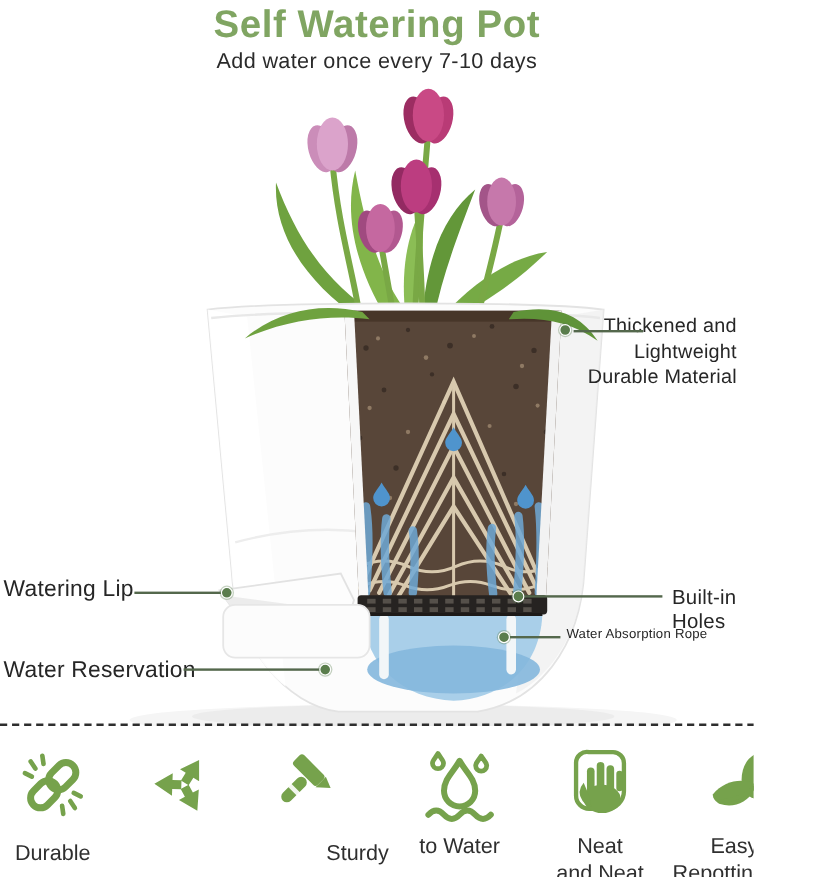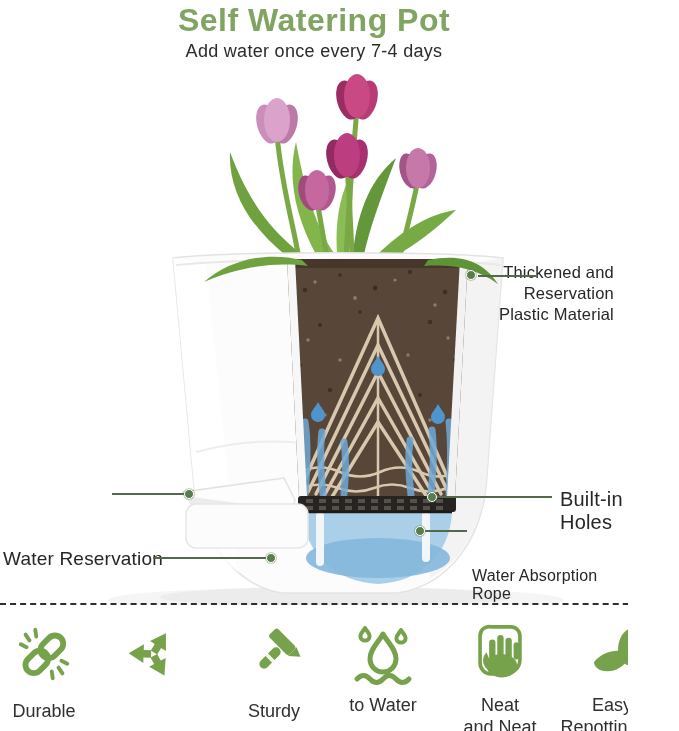--- a/index.html
+++ b/index.html
@@ -16,40 +16,40 @@
 
   .callout-label { position:absolute; color:#262626; letter-spacing:.2px; }
   .callout-line  { position:absolute; height:2px; background:#54684c; }
   .callout-dot   { position:absolute; width:10px; height:10px; border-radius:50%;
                    background:#5a7d4c; border:1.5px solid #ffffff;
                    box-shadow:0 0 0 1px rgba(90,125,76,.35); }
 
   .lbl-thickened { right:14px; top:262px; width:128px; text-align:right;
                    font-size:16.5px; line-height:21px; }
   .lbl-watering-lip { left:3px; top:481px; font-size:19px; }
-  .lbl-built-in-holes { left:560px; top:488px; font-size:20px; }
-  .lbl-absorption-rope { left:472px; top:523px; font-size:16px;margin-top:44px; }
+  .lbl-built-in-holes { left:560px; top:488px; font-size:17px; }
+  .lbl-absorption-rope { left:472px; top:523px; font-size:11px; }
   .lbl-water-reservation { left:3px; top:548px; font-size:19px; }
 
   .divider { position:absolute; left:0; top:603px; width:679px; height:0;
              border-top:2px dashed #2e2e2e; }
 
   .feature { position:absolute; top:620px; width:150px; transform:translateX(-50%);
              text-align:center; }
   .feature .icon-box { height:68px; display:flex; align-items:center; justify-content:center; }
   .feature .flabel { margin-top:6px; font-size:18px; color:#2f2f2f; line-height:22px; }
   .feature.single .flabel { margin-top:12px; }
 </style>
 </head>
 <body>
 
 <div class="canvas">
 
   <div class="title">Self Watering Pot</div>
-  <div class="subtitle">Add water once every 7-4 days</div>
+  <div class="subtitle">Add water once every 7-10 days</div>
 
   <svg class="illustration" width="679" height="545" viewBox="0 0 679 545" aria-hidden="true">
 
     <ellipse cx="336" cy="540" rx="228" ry="13" fill="#f5f5f5"></ellipse>
     <ellipse cx="336" cy="537" rx="176" ry="10" fill="#ececec"></ellipse>
 
     <g>
       <path d="M300,206 C255,175 228,135 230,92 C248,140 272,176 316,204 Z" fill="#6fa23f"></path>
       <path d="M322,205 C295,160 287,118 296,82 C305,130 315,168 340,202 Z" fill="#82b54a"></path>
       <path d="M352,204 C356,150 372,118 396,98 C380,140 368,172 362,204 Z" fill="#639739"></path>
@@ -204,24 +204,25 @@
     </g>
 
     <rect x="186" y="444" width="122" height="44" rx="10" fill="#fcfcfc" stroke="#e6e6e6" stroke-width="1.5"></rect>
 
     <g>
       <path d="M302,200 C268,192 232,198 204,222 C240,206 276,202 308,206 Z" fill="#6fa23f"></path>
       <path d="M428,200 C462,193 484,202 498,224 C476,208 452,204 424,206 Z" fill="#5f9338"></path>
     </g>
   </svg>
 
-  <div class="callout-label lbl-thickened">Thickened and Reservation Plastic Material</div>
+  <div class="callout-label lbl-thickened">Thickened and Lightweight Durable Material</div>
   <div class="callout-line" style="left:478px; top:275px; width:58px;"></div>
   <div class="callout-dot" style="left:466px; top:270px;"></div>
 
+  <div class="callout-label lbl-watering-lip">Watering Lip</div>
   <div class="callout-line" style="left:112px; top:493px; width:74px;"></div>
   <div class="callout-dot" style="left:184px; top:489px;"></div>
 
   <div class="callout-label lbl-built-in-holes">Built-in Holes</div>
   <div class="callout-line" style="left:437px; top:496px; width:115px;"></div>
   <div class="callout-dot" style="left:427px; top:492px;"></div>
 
   <div class="callout-label lbl-absorption-rope">Water Absorption Rope</div>
   <div class="callout-line" style="left:425px; top:530px; width:42px;"></div>
   <div class="callout-dot" style="left:415px; top:526px;"></div>
@@ -257,21 +258,21 @@
       <svg width="60" height="60" viewBox="0 0 64 64">
         <g fill="#76a24c">
           <path d="M32,6 L42,22 L36,22 L36,30 L28,30 L28,22 L22,22 Z" transform="rotate(32 32 32)"></path>
           <path d="M32,6 L42,22 L36,22 L36,30 L28,30 L28,22 L22,22 Z" transform="rotate(152 32 32)"></path>
           <path d="M32,6 L42,22 L36,22 L36,30 L28,30 L28,22 L22,22 Z" transform="rotate(272 32 32)"></path>
         </g>
       </svg>
     </div>
   </div>
 
-  <div class="feature single" style="left:274px;">
+  <div class="feature single" style="left:249px;text-align:right;">
     <div class="icon-box">
       <svg width="60" height="60" viewBox="0 0 64 64">
         <g transform="rotate(45 32 32)" fill="#76a24c">
           <rect x="27" y="24" width="10" height="28" rx="5"></rect>
           <rect x="14" y="10" width="30" height="13" rx="3"></rect>
           <path d="M44,10 L54,14 L44,23 Z"></path>
           <rect x="26" y="36" width="12" height="4" fill="#ffffff" opacity=".9"></rect>
         </g>
       </svg>
     </div>

